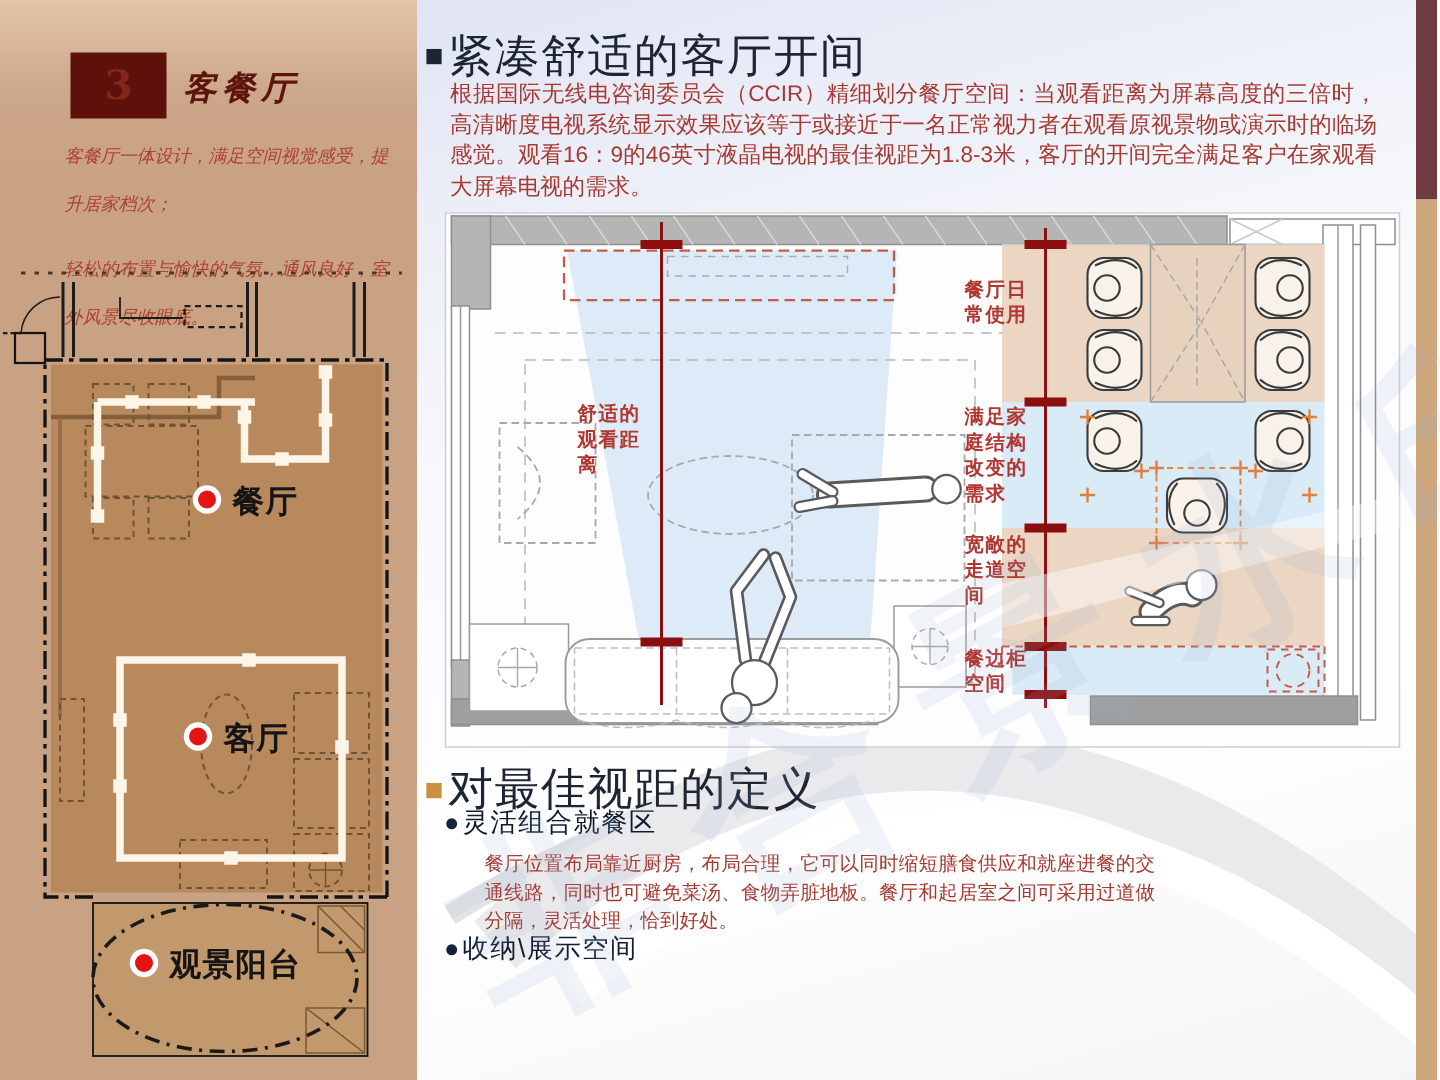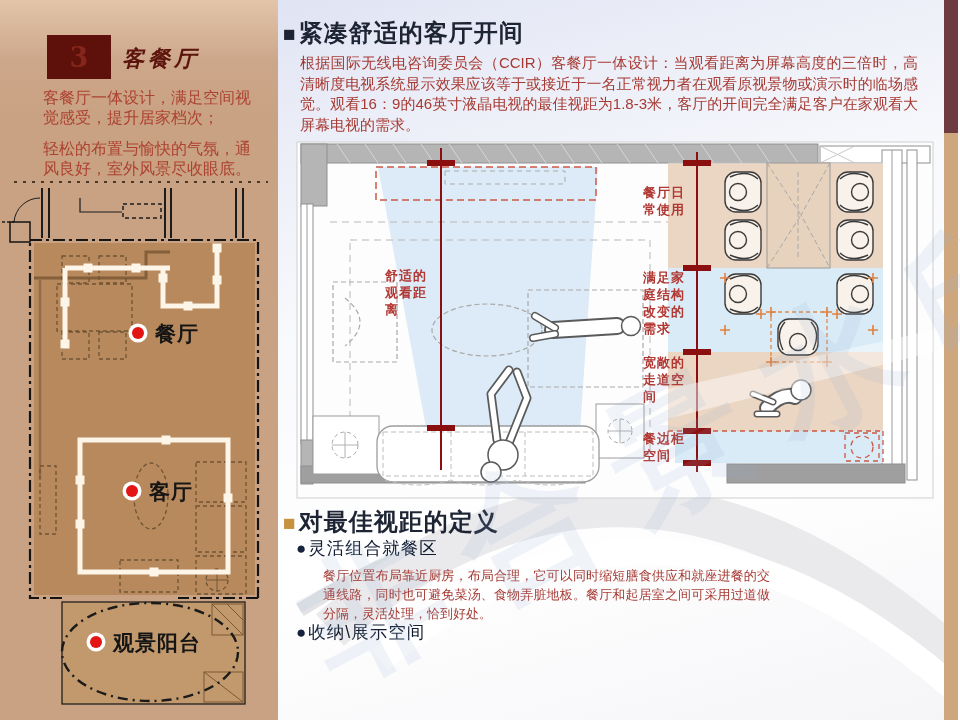--- a/index.html
+++ b/index.html
@@ -8,33 +8,33 @@
     background:linear-gradient(165deg,#d8ddf0 0%,#e7eaf6 16%,#f8f9fc 42%,#ffffff 68%,#f5f5f8 100%);}
   .abs{position:absolute;}
   
   .panel{left:0;top:0;width:278px;height:720px;z-index:2;
     background:linear-gradient(180deg,#e2c5aa 0px,#cda78a 60px,#c9a183 120px,#c9a183 100%);}
   .numbox{left:47px;top:35px;width:64px;height:44px;background:#5e100a;z-index:3;
     display:flex;align-items:center;justify-content:center;}
   .numbox span{font-family:"DejaVu Serif",serif;font-size:27px;color:#84261a;font-weight:bold;}
   .sec-title{left:122px;top:44px;font-size:22px;font-weight:bold;color:#5c140c;letter-spacing:4px;z-index:3;font-style:italic;}
   .notes{left:43px;top:88px;width:218px;z-index:3;}
-  .notes p{margin:0 0 11px 0;font-size:16px;line-height:20px;color:#ad4231;}
+  .notes p{margin:0 0 11px 0;font-size:12px;line-height:32px;color:#ad4231;font-style:italic;}
   
   .bar-top{left:944px;top:0;width:14px;height:133px;background:#6e3c40;z-index:4;}
   .bar-bot{left:944px;top:133px;width:14px;height:587px;background:#cfa77f;z-index:4;}
   .bar-edge{left:958px;top:0;width:2px;height:720px;background:#ffffff;z-index:4;}
   
   .h-row{display:flex;align-items:center;gap:3px;z-index:3;}
   .sec1h{left:283px;top:17px;}
   .sec2h{left:283px;top:506px;}
   .h-marker{font-size:21px;line-height:1;}
   .m-navy{color:#1d2433;}
   .m-orange{color:#c8913f;}
-  .h-text{font-size:24px;font-weight:bold;color:#1d2433;letter-spacing:1px;}
+  .h-text{font-size:30px;font-weight:normal;color:#1d2433;letter-spacing:1px;}
   .sec1b{left:300px;top:53px;width:618px;font-size:15px;line-height:20.5px;color:#a63a33;text-align:justify;z-index:3;}
   .blabel{display:flex;align-items:center;gap:2px;z-index:3;}
   .blabel .dot{font-size:17px;color:#17233c;line-height:1;}
   .blabel .txt{font-size:17.5px;font-weight:normal;color:#101b30;letter-spacing:1px;}
   .b1l{left:296px;top:536px;}
   .b2l{left:296px;top:620px;}
   .bbody{left:323px;width:447px;font-size:13px;line-height:19px;color:#a63a33;text-align:justify;z-index:3;}
   .b1b{top:566px;}
   .b2b{top:650px;}
   
@@ -158,21 +158,21 @@
       <circle cx="96" cy="464" r="9.5" fill="#ffffff"></circle>
         <circle cx="96" cy="464" r="6" fill="#e31414"></circle>
       <text class="planlab" x="113" y="472">观景阳台</text>
     </g>
   </svg>
 
   <div class="abs h-row sec1h">
     <span class="h-marker m-navy">■</span>
     <span class="h-text">紧凑舒适的客厅开间</span>
   </div>
-  <div class="abs sec1b">根据国际无线电咨询委员会（CCIR）客餐厅一体设计：当观看距离为屏幕高度的三倍时，高清晰度电视系统显示效果应该等于或接近于一名正常视力者在观看原视景物或演示时的临场感觉。观看16：9的46英寸液晶电视的最佳视距为1.8-3米，客厅的开间完全满足客户在家观看大屏幕电视的需求。</div>
+  <div class="abs sec1b">根据国际无线电咨询委员会（CCIR）精细划分餐厅空间：当观看距离为屏幕高度的三倍时，高清晰度电视系统显示效果应该等于或接近于一名正常视力者在观看原视景物或演示时的临场感觉。观看16：9的46英寸液晶电视的最佳视距为1.8-3米，客厅的开间完全满足客户在家观看大屏幕电视的需求。</div>
 
   <svg class="abs diagSvg" width="645" height="362" viewBox="0 0 645 362">
     <defs>
       <g id="chair">
         <rect x="0" y="0" width="36" height="40" rx="11" fill="#f8f2ea" stroke="#3a3a3a" stroke-width="1.4"></rect>
         <path d="M5,5 Q22,-3 33,7" fill="none" stroke="#3a3a3a" stroke-width="1.4"></path>
         <path d="M5,35 Q22,43 33,33" fill="none" stroke="#3a3a3a" stroke-width="1.4"></path>
         <circle cx="13" cy="20" r="8.5" fill="#f8f2ea" stroke="#3a3a3a" stroke-width="1.4"></circle>
       </g>
       <g id="plusm">

